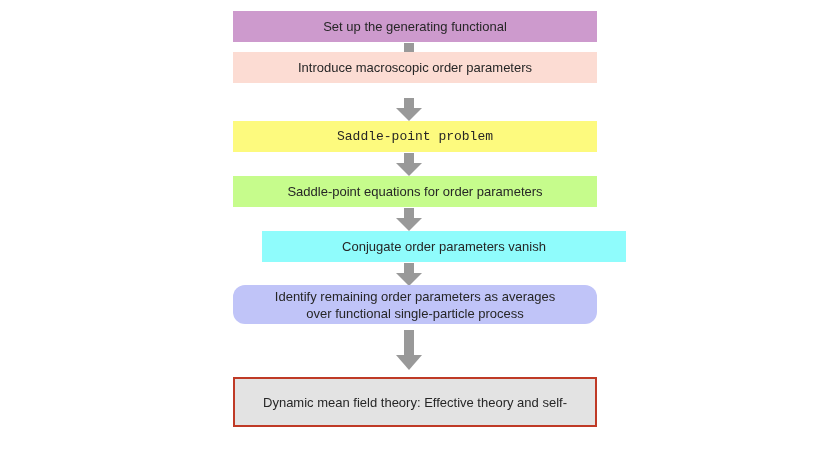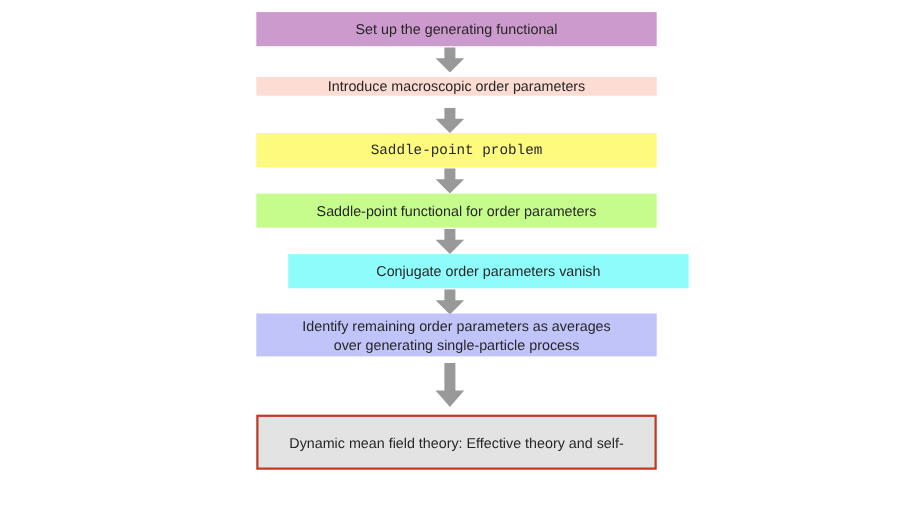--- a/index.html
+++ b/index.html
@@ -23,21 +23,21 @@
     display: flex;
     flex-direction: column;
     justify-content: center;
     text-align: center;
     font-size: 13px;
     line-height: 17px;
     color: #262626;
   }
   .flow-box span { display: block; }
   .box-1 { top: 11px;  height: 31px; }
-  .box-2 { top: 70px;  height: 17px; }
+  .box-2 { top: 52px;  height: 31px; }
   .box-3 { top: 121px; height: 31px; font-family: Liberation Mono, monospace; }
   .box-4 { top: 176px; height: 31px; }
   .box-5 { top: 231px; height: 31px; margin-left: 29px; }
   .box-6 { top: 285px; height: 39px; }
   .box-final {
     top: 377px;
     height: 50px;
     border: 2px solid #bf3a26;
   }
   .flow-arrow {
@@ -86,44 +86,44 @@
   </div>
 
   <div class="flow-arrow arrow-3" style="color: rgb(153, 153, 153);">
     <svg width="26" height="23" viewBox="0 0 26 23">
       <rect x="8" y="0" width="10" height="11" fill="currentColor"></rect>
       <polygon points="0,10 26,10 13,23" fill="currentColor"></polygon>
     </svg>
   </div>
 
   <div class="flow-box box-4" style="background: rgb(198, 252, 140);">
-    <span>Saddle-point functional for order parameters</span>
+    <span>Saddle-point equations for order parameters</span>
   </div>
 
   <div class="flow-arrow arrow-4" style="color: rgb(153, 153, 153);">
     <svg width="26" height="23" viewBox="0 0 26 23">
       <rect x="8" y="0" width="10" height="11" fill="currentColor"></rect>
       <polygon points="0,10 26,10 13,23" fill="currentColor"></polygon>
     </svg>
   </div>
 
   <div class="flow-box box-5" style="background: rgb(143, 252, 252);">
     <span>Conjugate order parameters vanish</span>
   </div>
 
   <div class="flow-arrow arrow-5" style="color: rgb(153, 153, 153);">
     <svg width="26" height="23" viewBox="0 0 26 23">
       <rect x="8" y="0" width="10" height="11" fill="currentColor"></rect>
       <polygon points="0,10 26,10 13,23" fill="currentColor"></polygon>
     </svg>
   </div>
 
-  <div class="flow-box box-6" style="background: rgb(192, 196, 248);">
+  <div class="flow-box box-6" style="background: rgb(192, 196, 248); border-radius: 12px;">
     <span>Identify remaining order parameters as averages</span>
-    <span>over generating single-particle process</span>
+    <span>over functional single-particle process</span>
   </div>
 
   <div class="flow-arrow arrow-long" style="color: rgb(153, 153, 153);">
     <svg width="26" height="40" viewBox="0 0 26 40">
       <rect x="8" y="0" width="10" height="26" fill="currentColor"></rect>
       <polygon points="0,25 26,25 13,40" fill="currentColor"></polygon>
     </svg>
   </div>
 
   <div class="flow-box box-final" style="background: rgb(227, 227, 227); border-color: rgb(191, 58, 38);">

